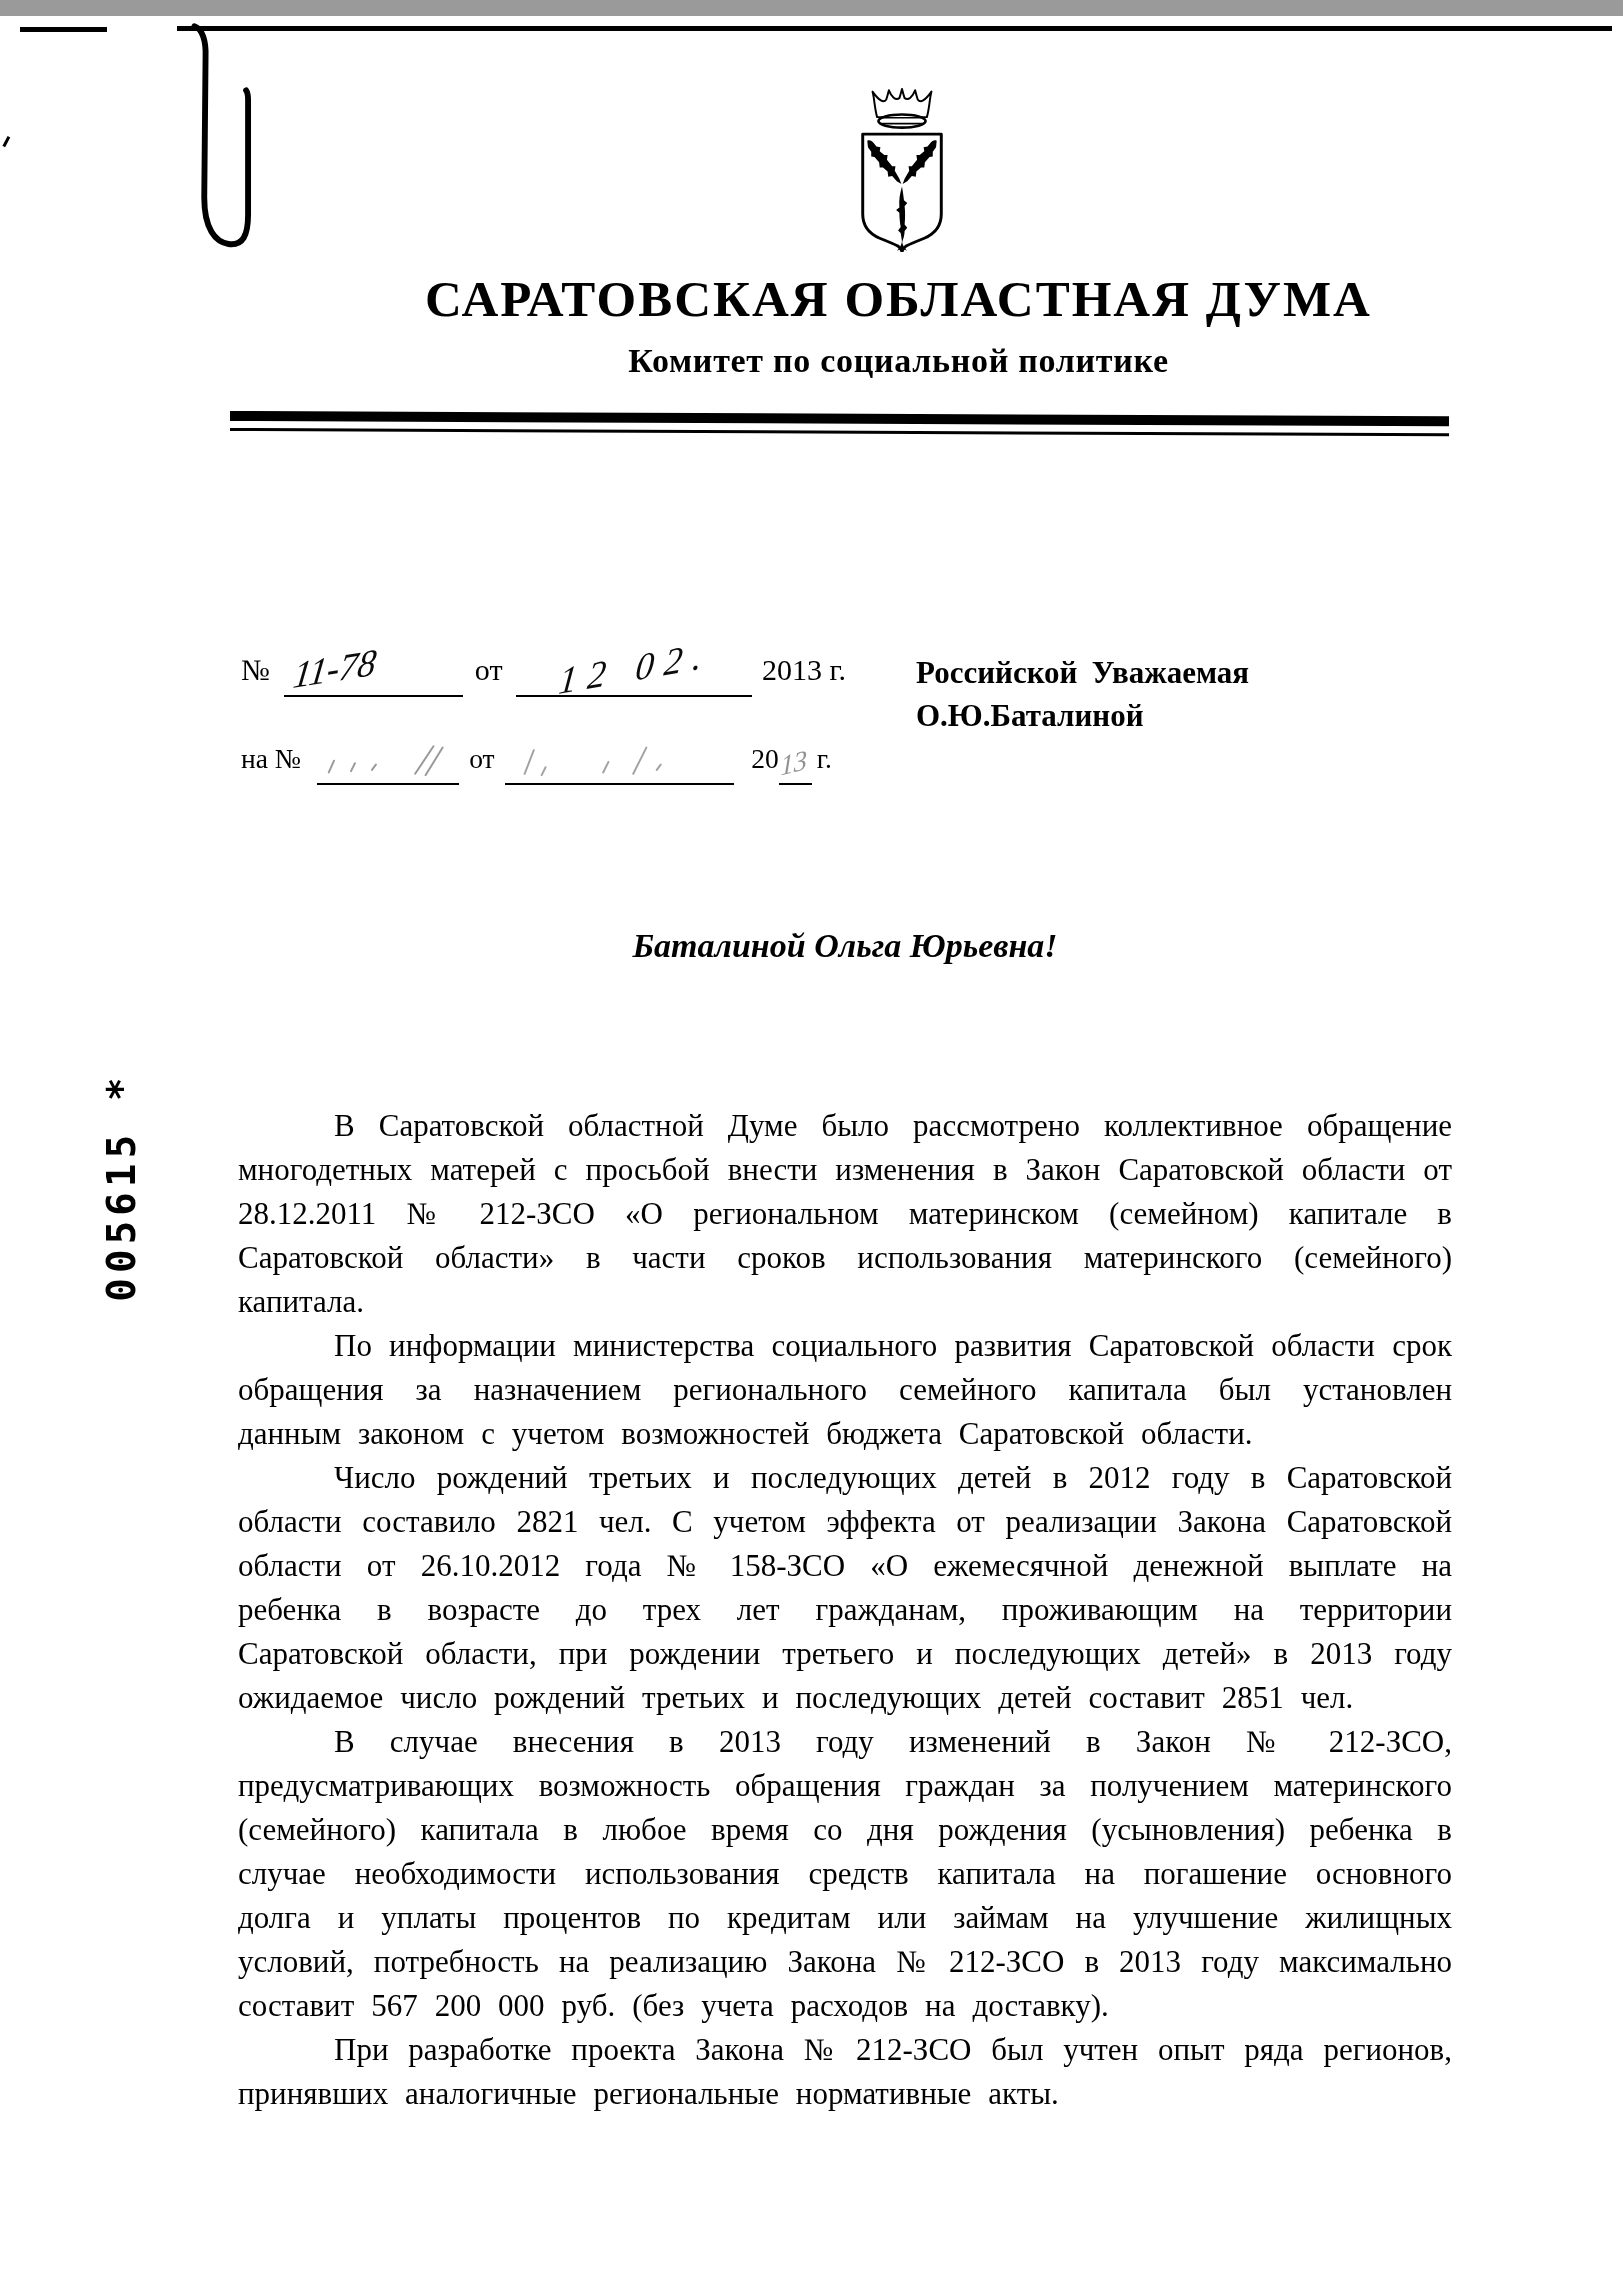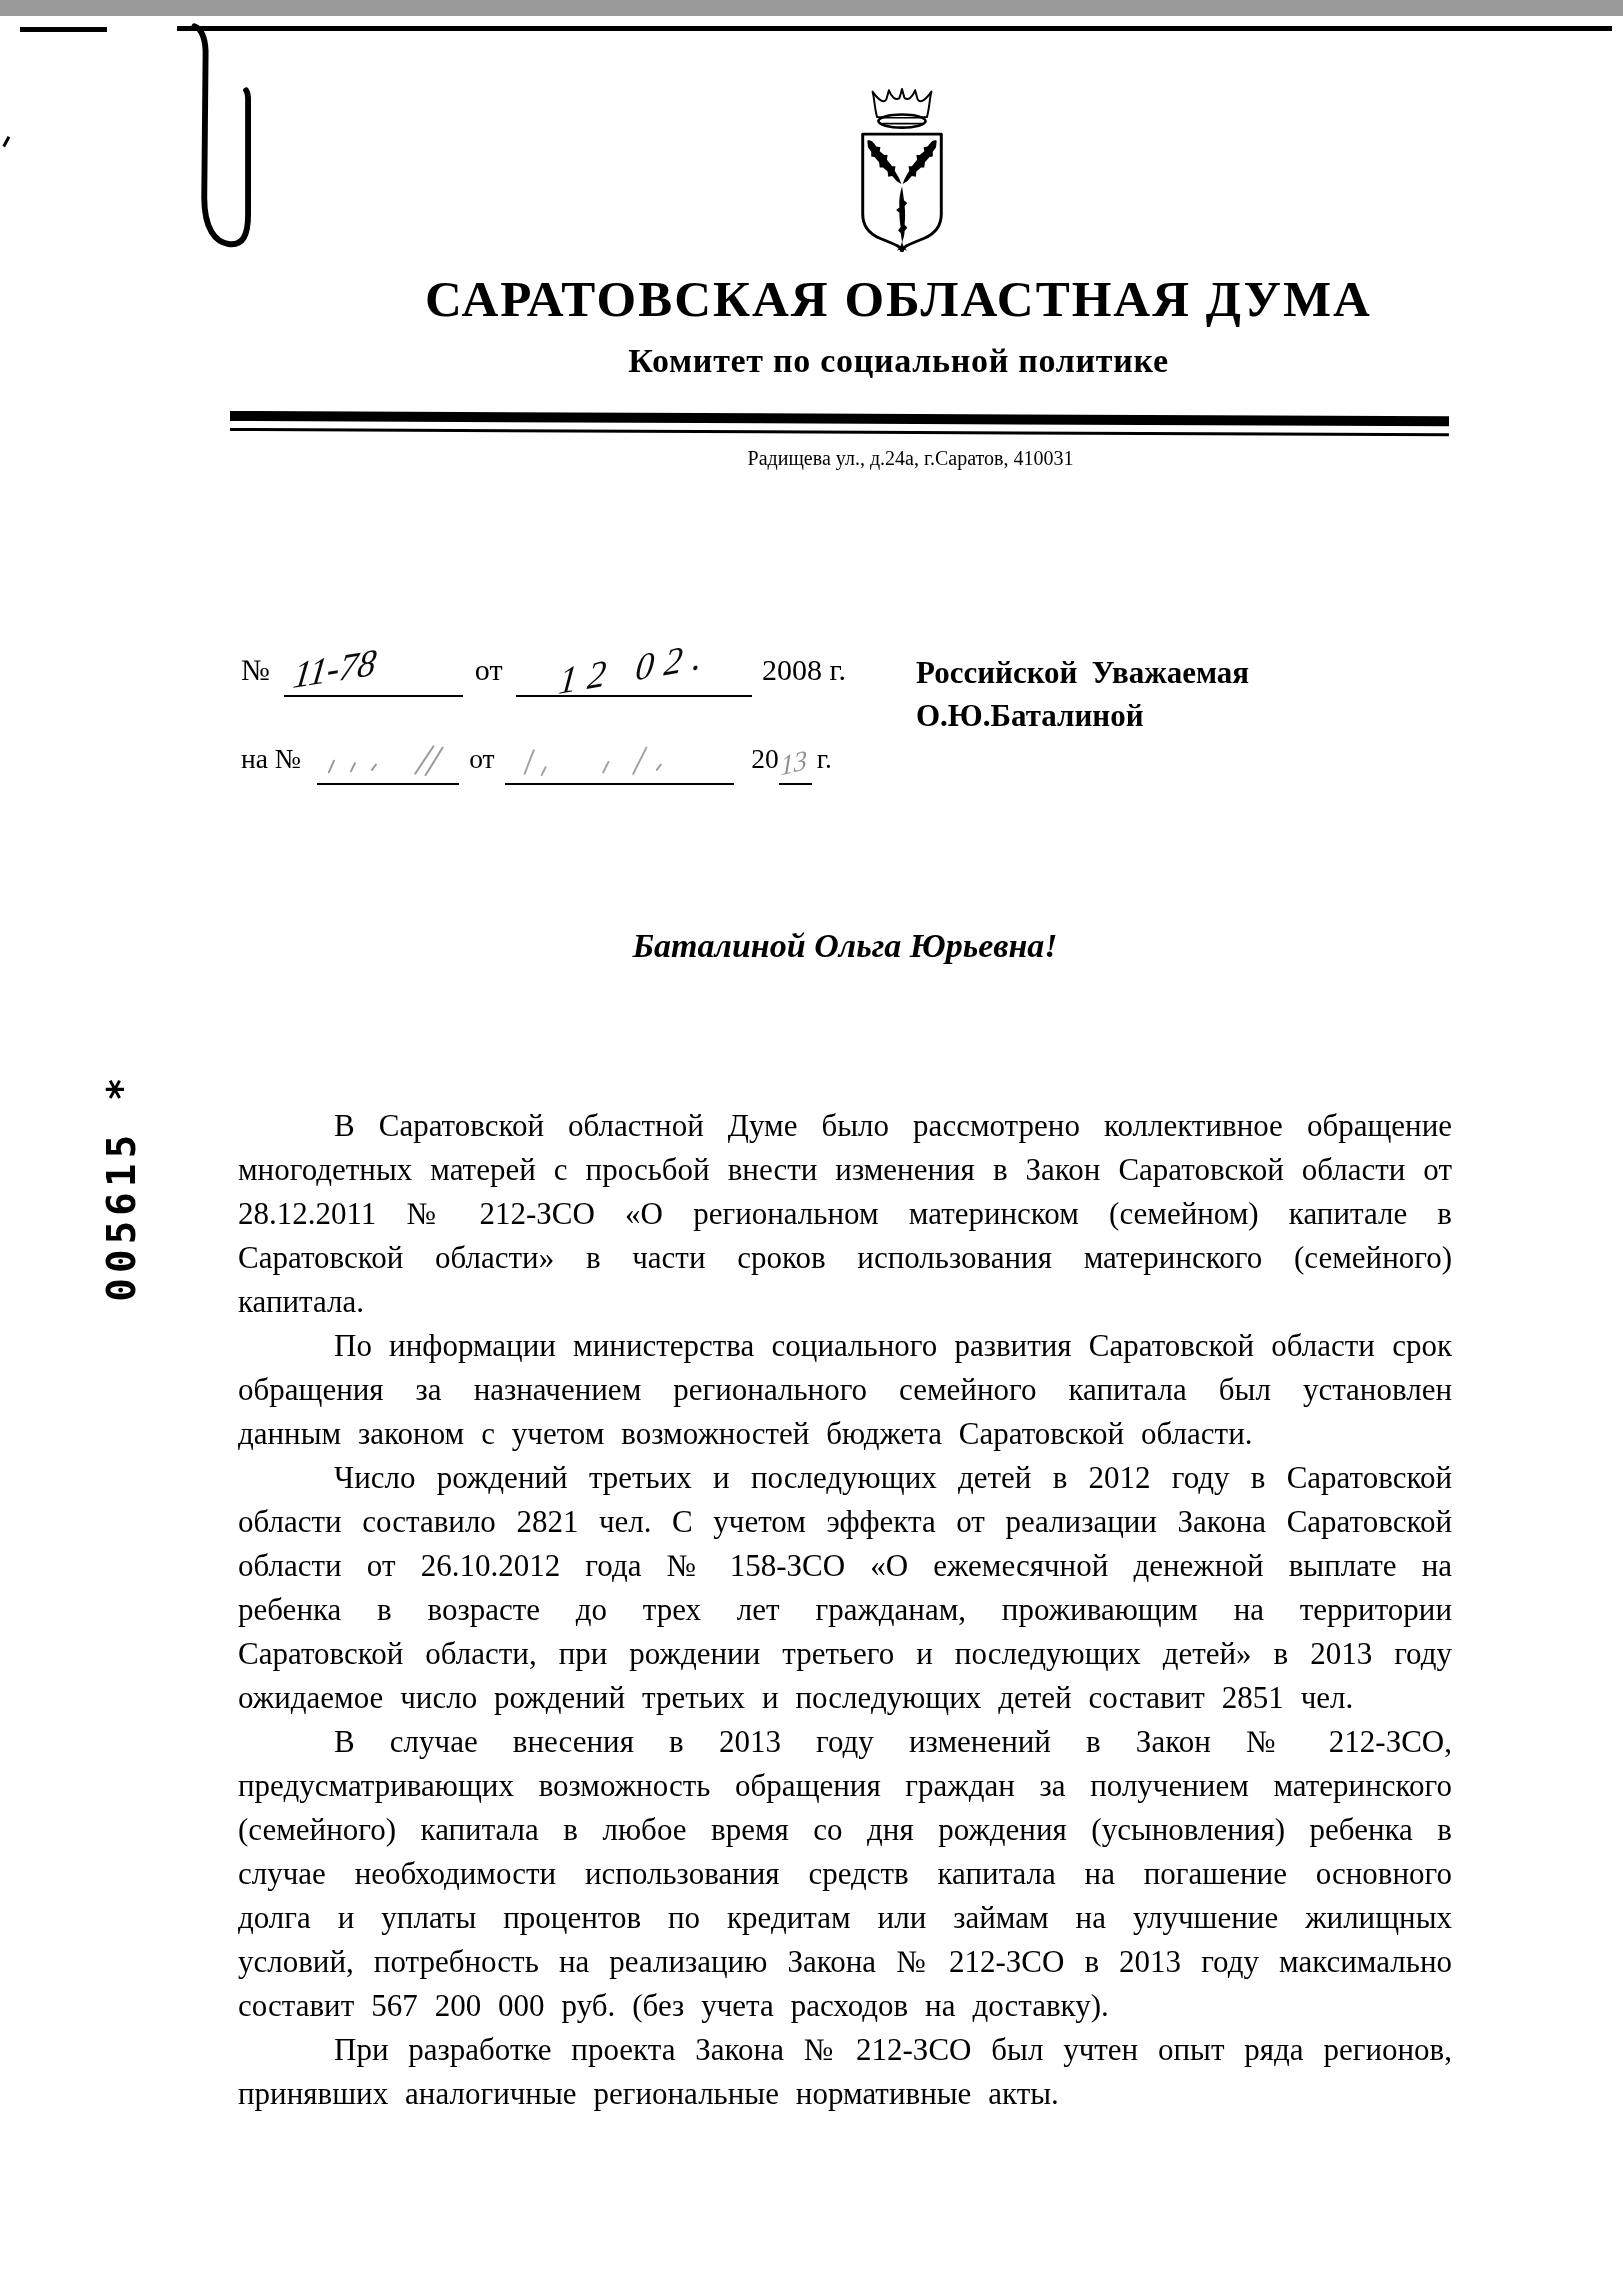--- a/index.html
+++ b/index.html
@@ -69,33 +69,32 @@
   </svg>
 
   <div class="header-text">
     <div class="org-name">САРАТОВСКАЯ ОБЛАСТНАЯ ДУМА</div>
     <div class="committee">Комитет по социальной политике</div>
   </div>
   <div class="bar-thick"></div>
   <div class="bar-thin"></div>
 
   <div class="addr-block">
-    <div>Радищева ул., д.24а, г.Саратов, 410031</div>
   </div>
 
   <div class="refrow" style="left:241px;top:622px;">
     <span class="lbl">№</span>
     <span class="field" style="width:179px;margin-left:14.4px;">
       <span class="hand hand-number">11-78</span>
     </span>
     <span class="lbl" style="margin-left:11.8px;">от</span>
     <span class="field" style="width:236px;margin-left:13px;">
       <span class="hand hand-date">12 02.</span>
     </span>
-    <span class="lbl" style="margin-left:10.5px;">2008 г.</span>
+    <span class="lbl" style="margin-left:10.5px;">2013 г.</span>
   </div>
 
   <div class="refrow" style="left:241px;top:710px;font-size:27.5px;">
     <span class="lbl">на №</span>
     <span class="field" style="width:142px;margin-left:15.7px;">
       <svg class="scribble" viewBox="0 0 217 64" aria-hidden="true">
         <path d="M18,48 L26,30 M52,46 L58,34 M84,44 L90,36 M150,50 L178,8 M166,52 L192,10" stroke="#555" stroke-width="3" fill="none" opacity="0.6" stroke-linecap="round"></path>
       </svg>
     </span>
     <span class="lbl" style="margin-left:10.5px;">от</span>

